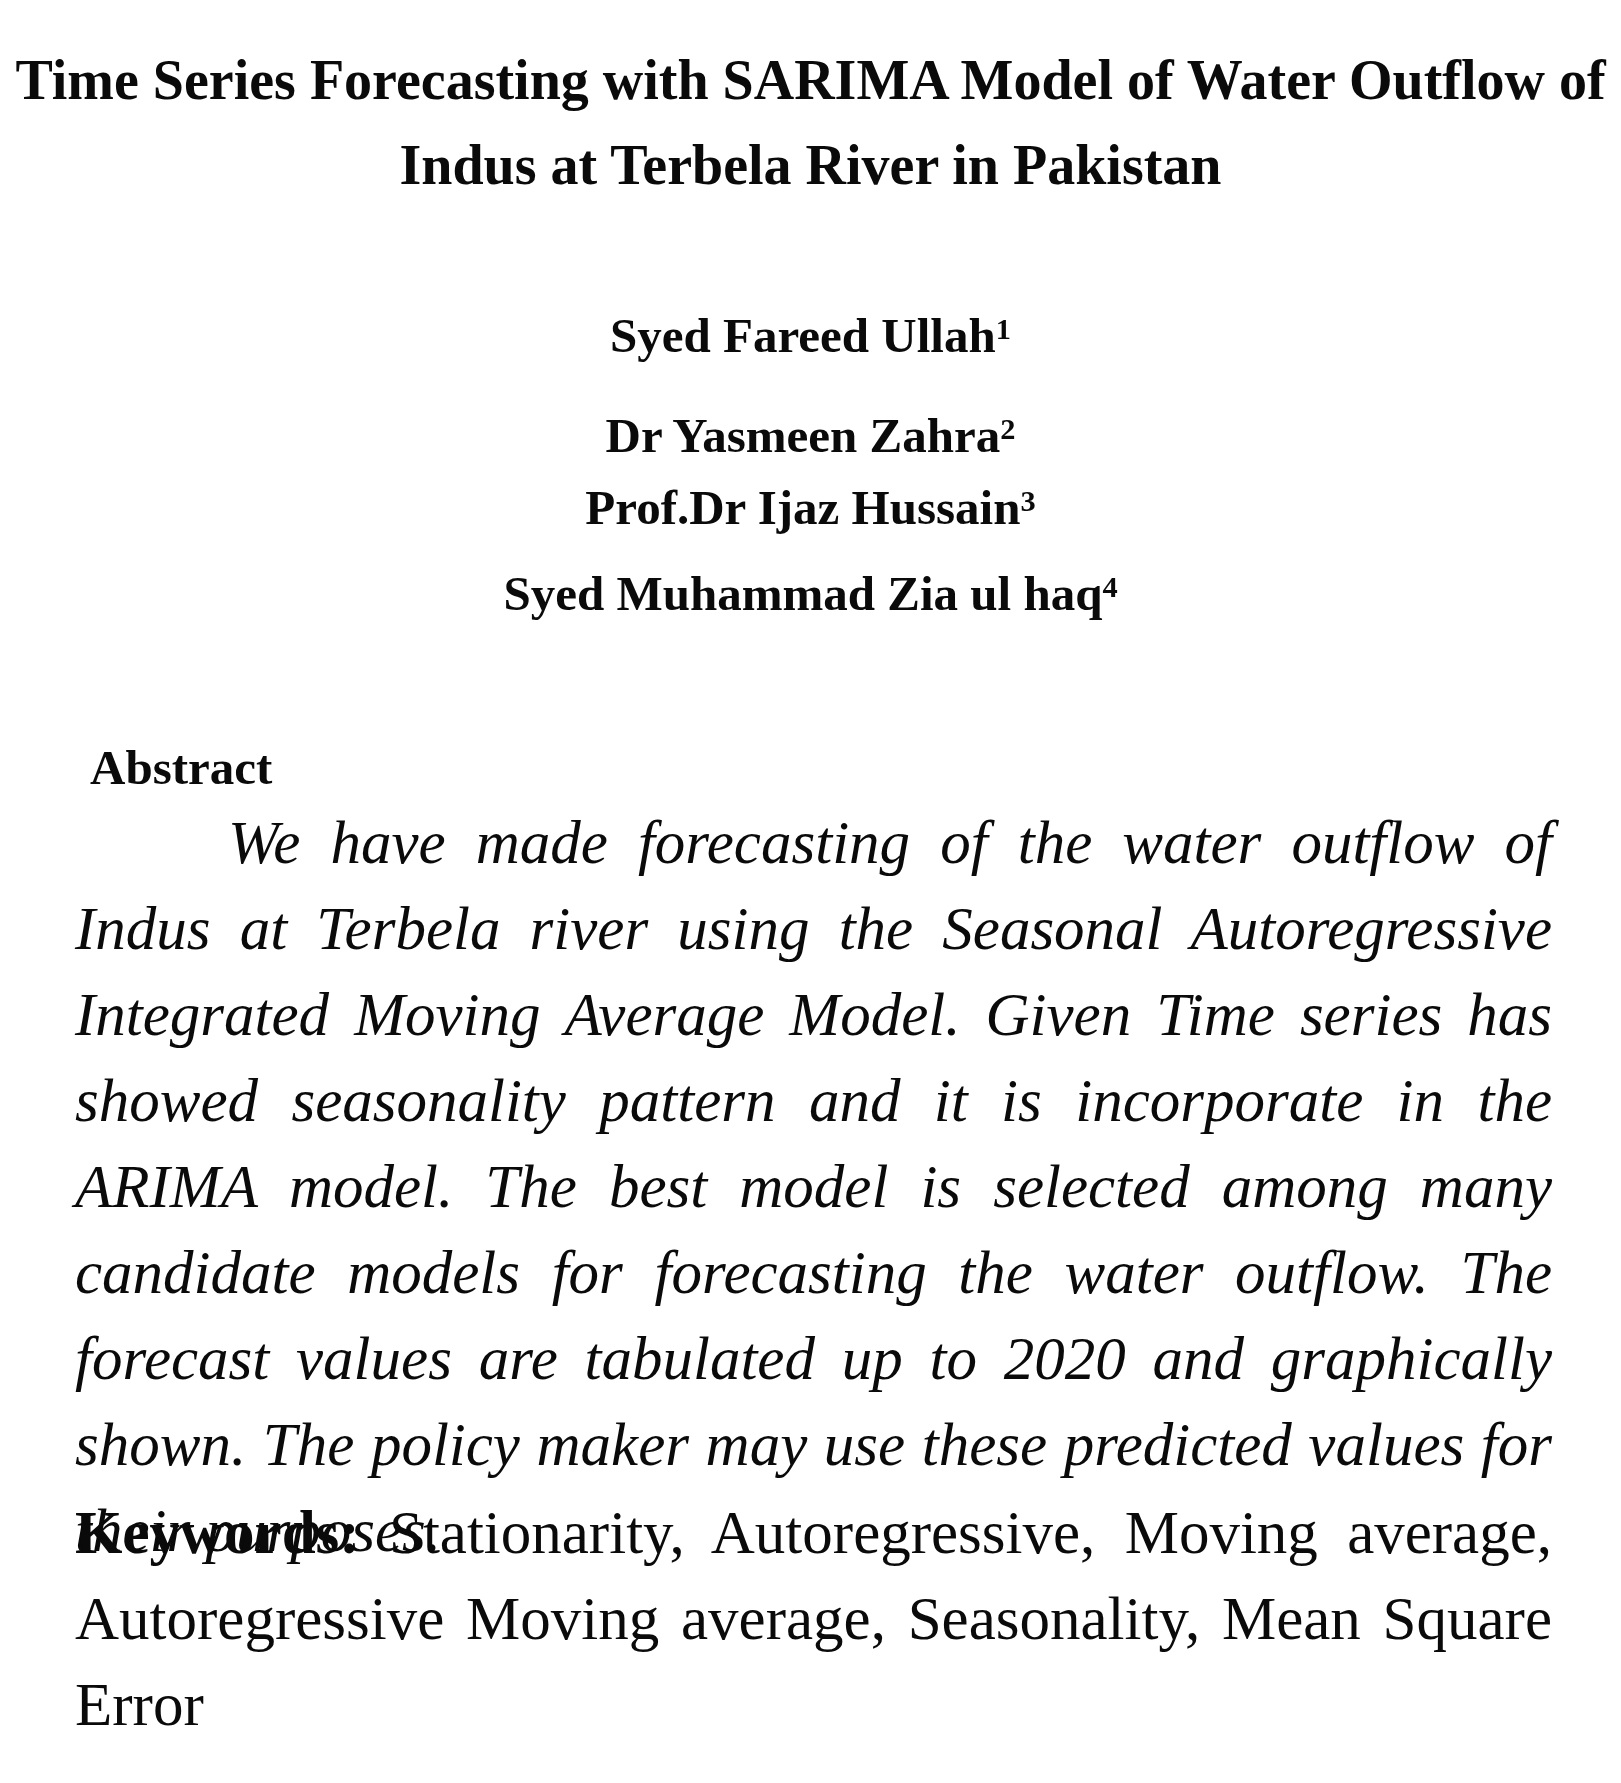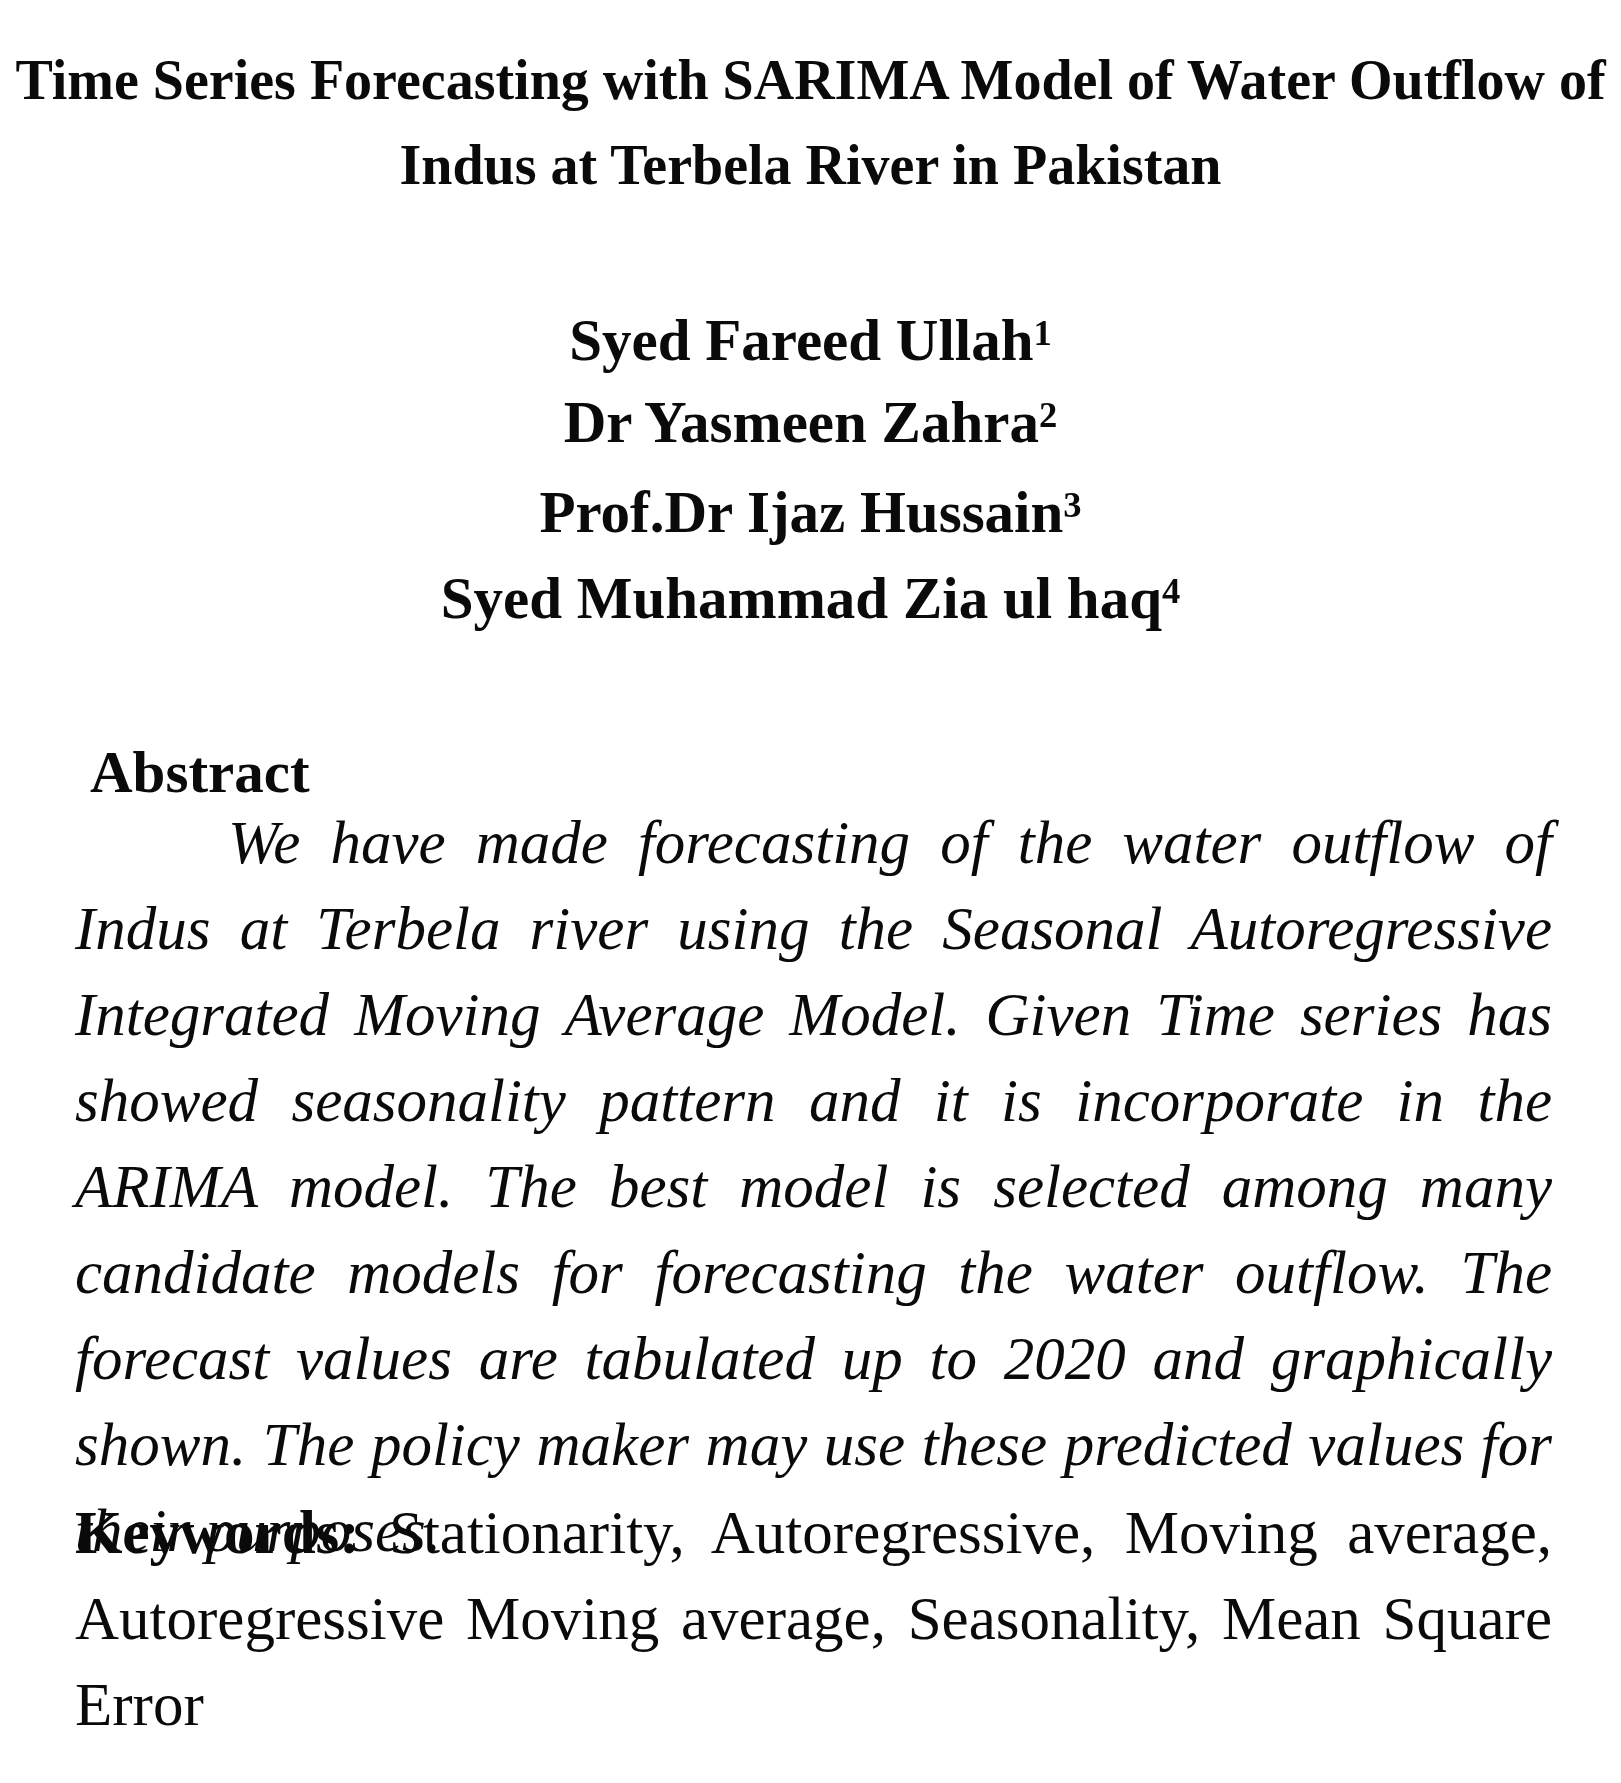--- a/index.html
+++ b/index.html
@@ -1,42 +1,42 @@
 <!DOCTYPE html>
 <html><head>
 <meta charset="utf-8">
 <style>
   html, body { margin: 0; padding: 0; background: #ffffff; }
   body {
     width: 1621px; height: 1783px; position: relative; overflow: hidden;
     font-family: "Liberation Serif", "DejaVu Serif", serif;
     color: #0a0a0a;
   }
-  .line { position: absolute; white-space: nowrap; font-size: 59px; line-height: 1; }
+  .line { position: absolute; white-space: nowrap; font-size: 49px; line-height: 1; }
   .center { left: 0; width: 1621px; text-align: center; }
   .bold { font-weight: bold; }
   .title { font-size: 56px; }
   sup { font-size: 0.62em; vertical-align: 0; position: relative; top: -0.42em; }
   .para {
     position: absolute; left: 75px; width: 1477px;
     font-size: 61px; line-height: 86px;
   }
   .abstract-body { font-style: italic; text-align: justify; text-align-last: left; text-indent: 153px; }
   .keywords { text-align: justify; text-align-last: left; }
 </style>
 </head>
 <body>
 
 <div>
 
   <div class="line center bold title" style="top:52px;">Time Series Forecasting with SARIMA Model of Water Outflow of</div>
   <div class="line center bold title" style="top:137px;">Indus at Terbela River in Pakistan</div>
 
   <div class="line center bold" style="top:311px;"><span>Syed Fareed Ullah</span><sup>1</sup></div>
-  <div class="line center bold" style="top:393px;"><span>Dr Yasmeen Zahra</span><sup>2</sup></div>
+  <div class="line center bold" style="top:411px;"><span>Dr Yasmeen Zahra</span><sup>2</sup></div>
   <div class="line center bold" style="top:483px;"><span>Prof.Dr Ijaz Hussain</span><sup>3</sup></div>
   <div class="line center bold" style="top:569px;"><span>Syed Muhammad Zia ul haq</span><sup>4</sup></div>
 
   <div class="line bold" style="top:743px; left:90px;">Abstract</div>
 
   <div class="para abstract-body" style="top:800px;">We have made forecasting of the water outflow of Indus at Terbela river using the Seasonal Autoregressive Integrated Moving Average Model. Given Time series has showed seasonality pattern and it is incorporate in the ARIMA model. The best model is selected among many candidate models for forecasting the water outflow. The forecast values are tabulated up to 2020 and graphically shown. The policy maker may use these predicted values for their purposes.</div>
 
   <div class="para keywords" style="top:1490px;"><span class="bold">Keywords:</span> <span>Stationarity, Autoregressive, Moving average, Autoregressive Moving average, Seasonality, Mean Square Error</span></div>
 
 </div>

